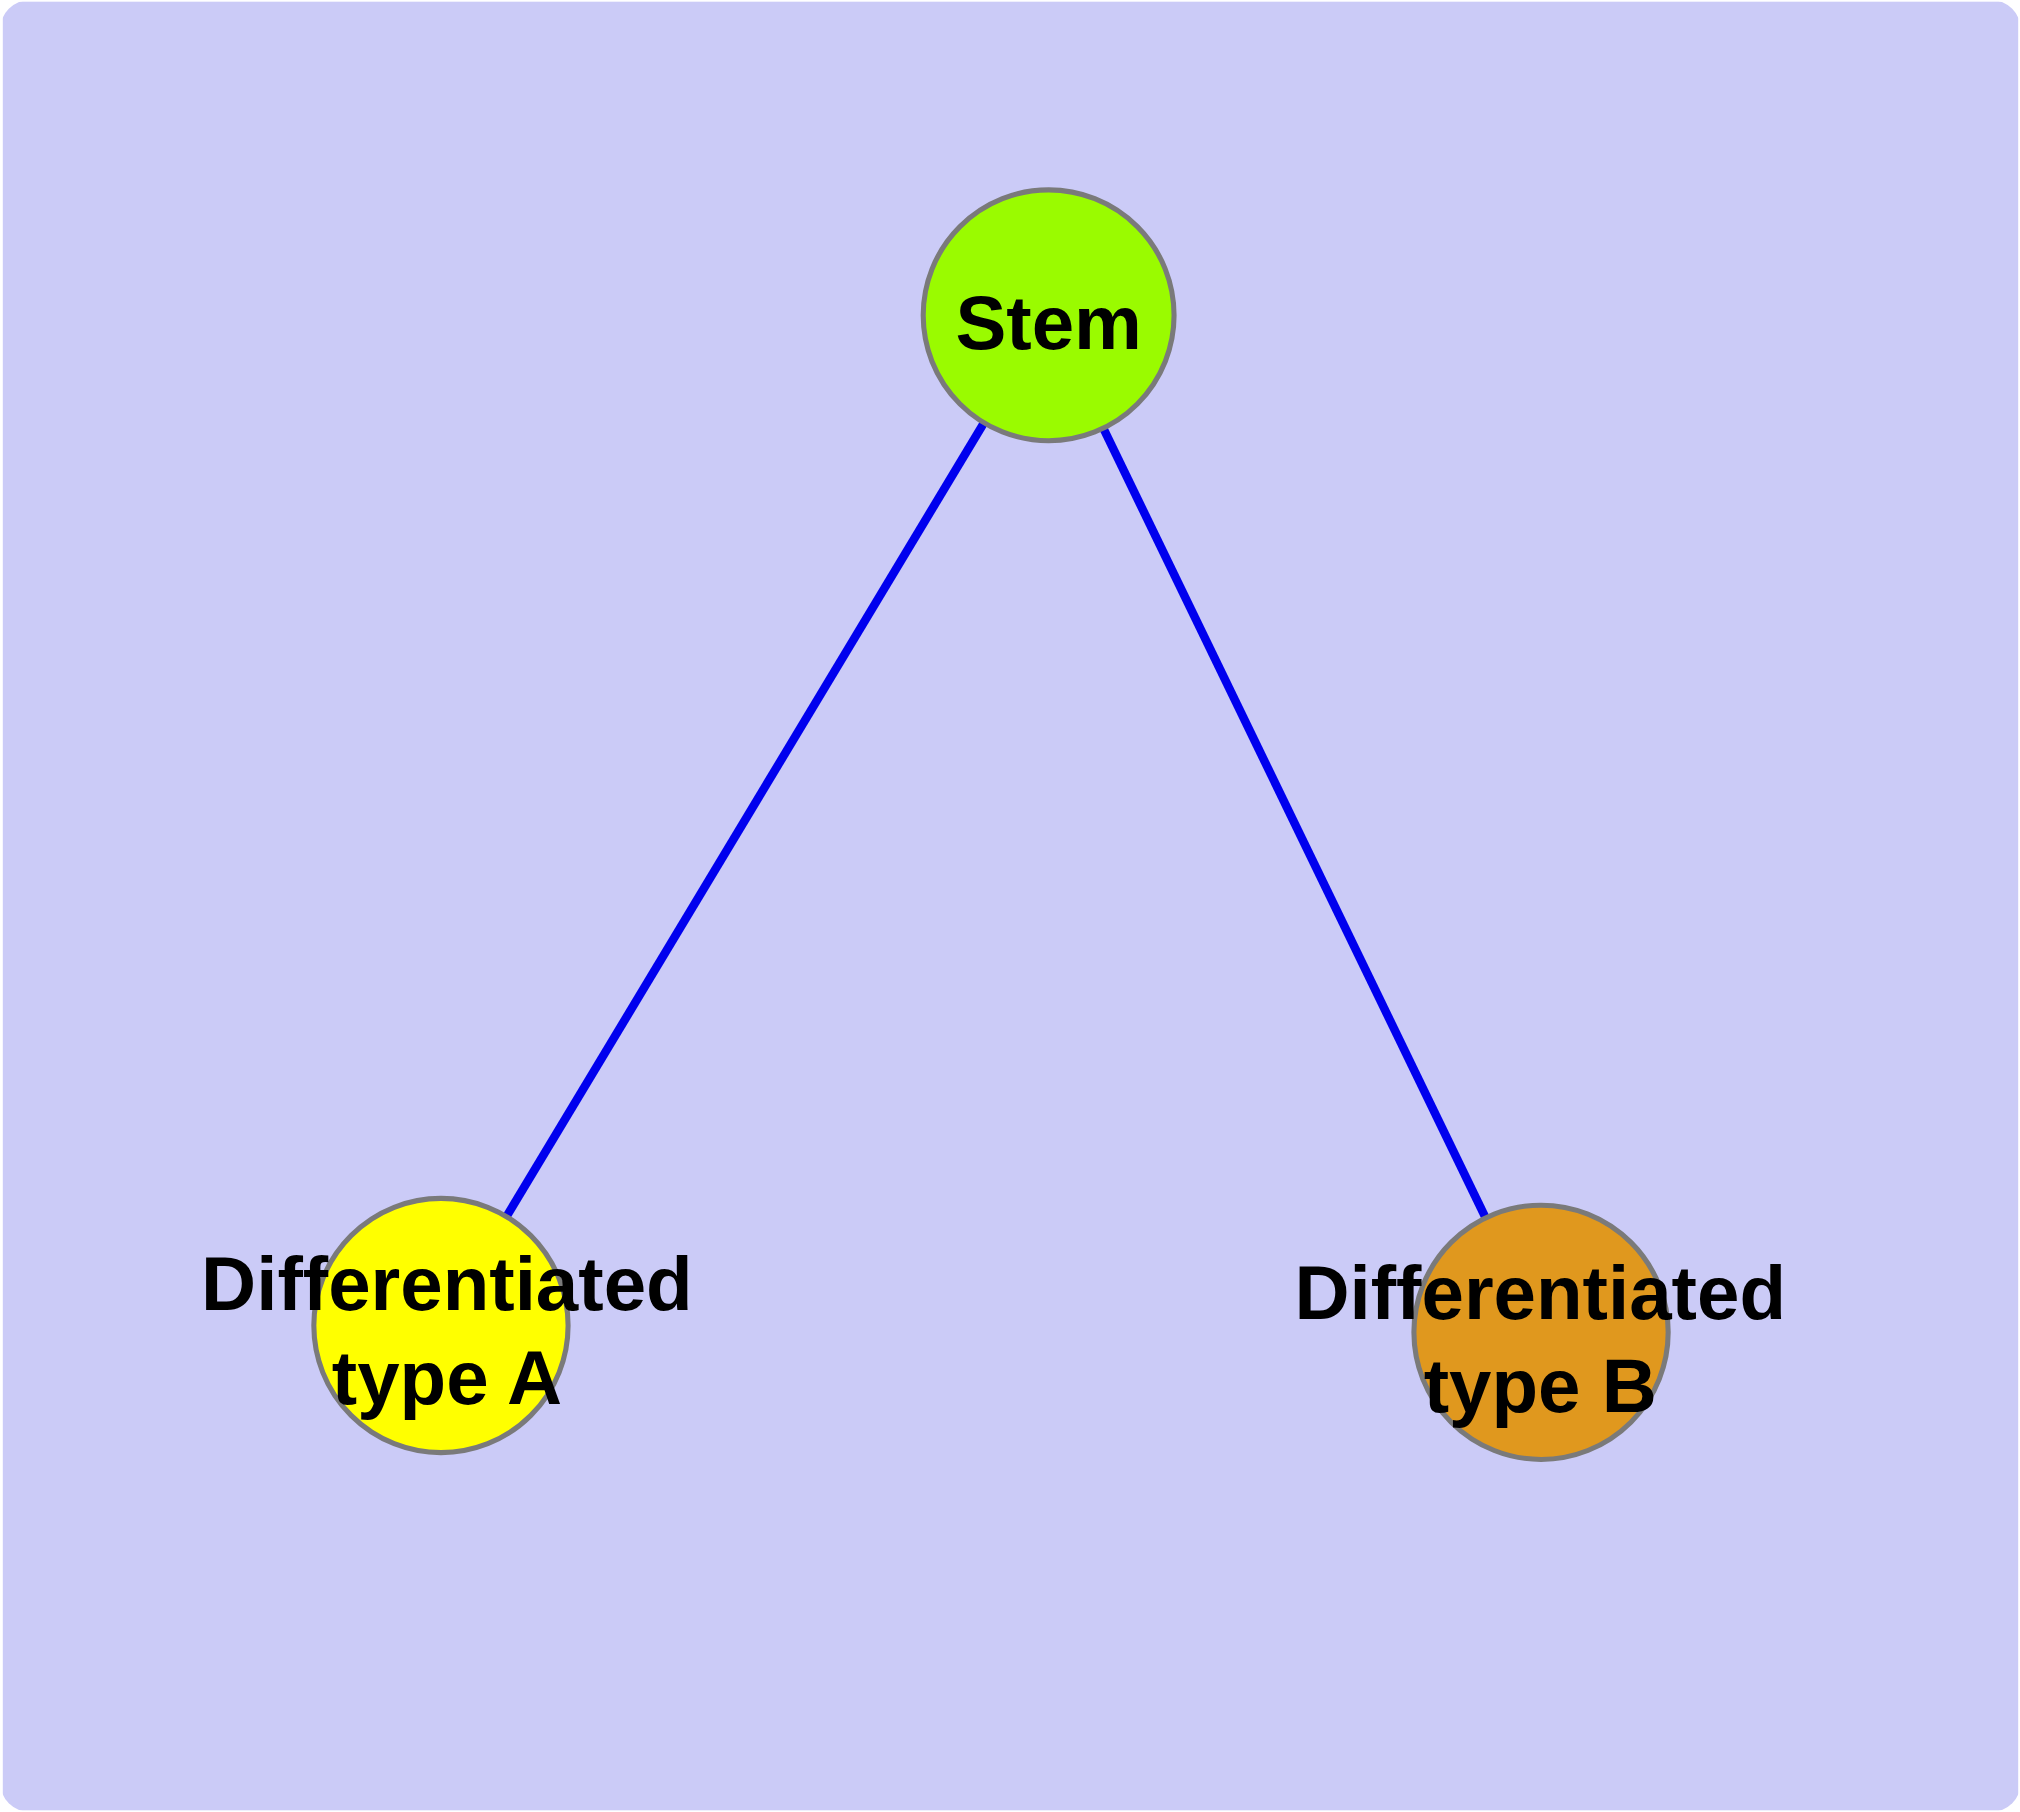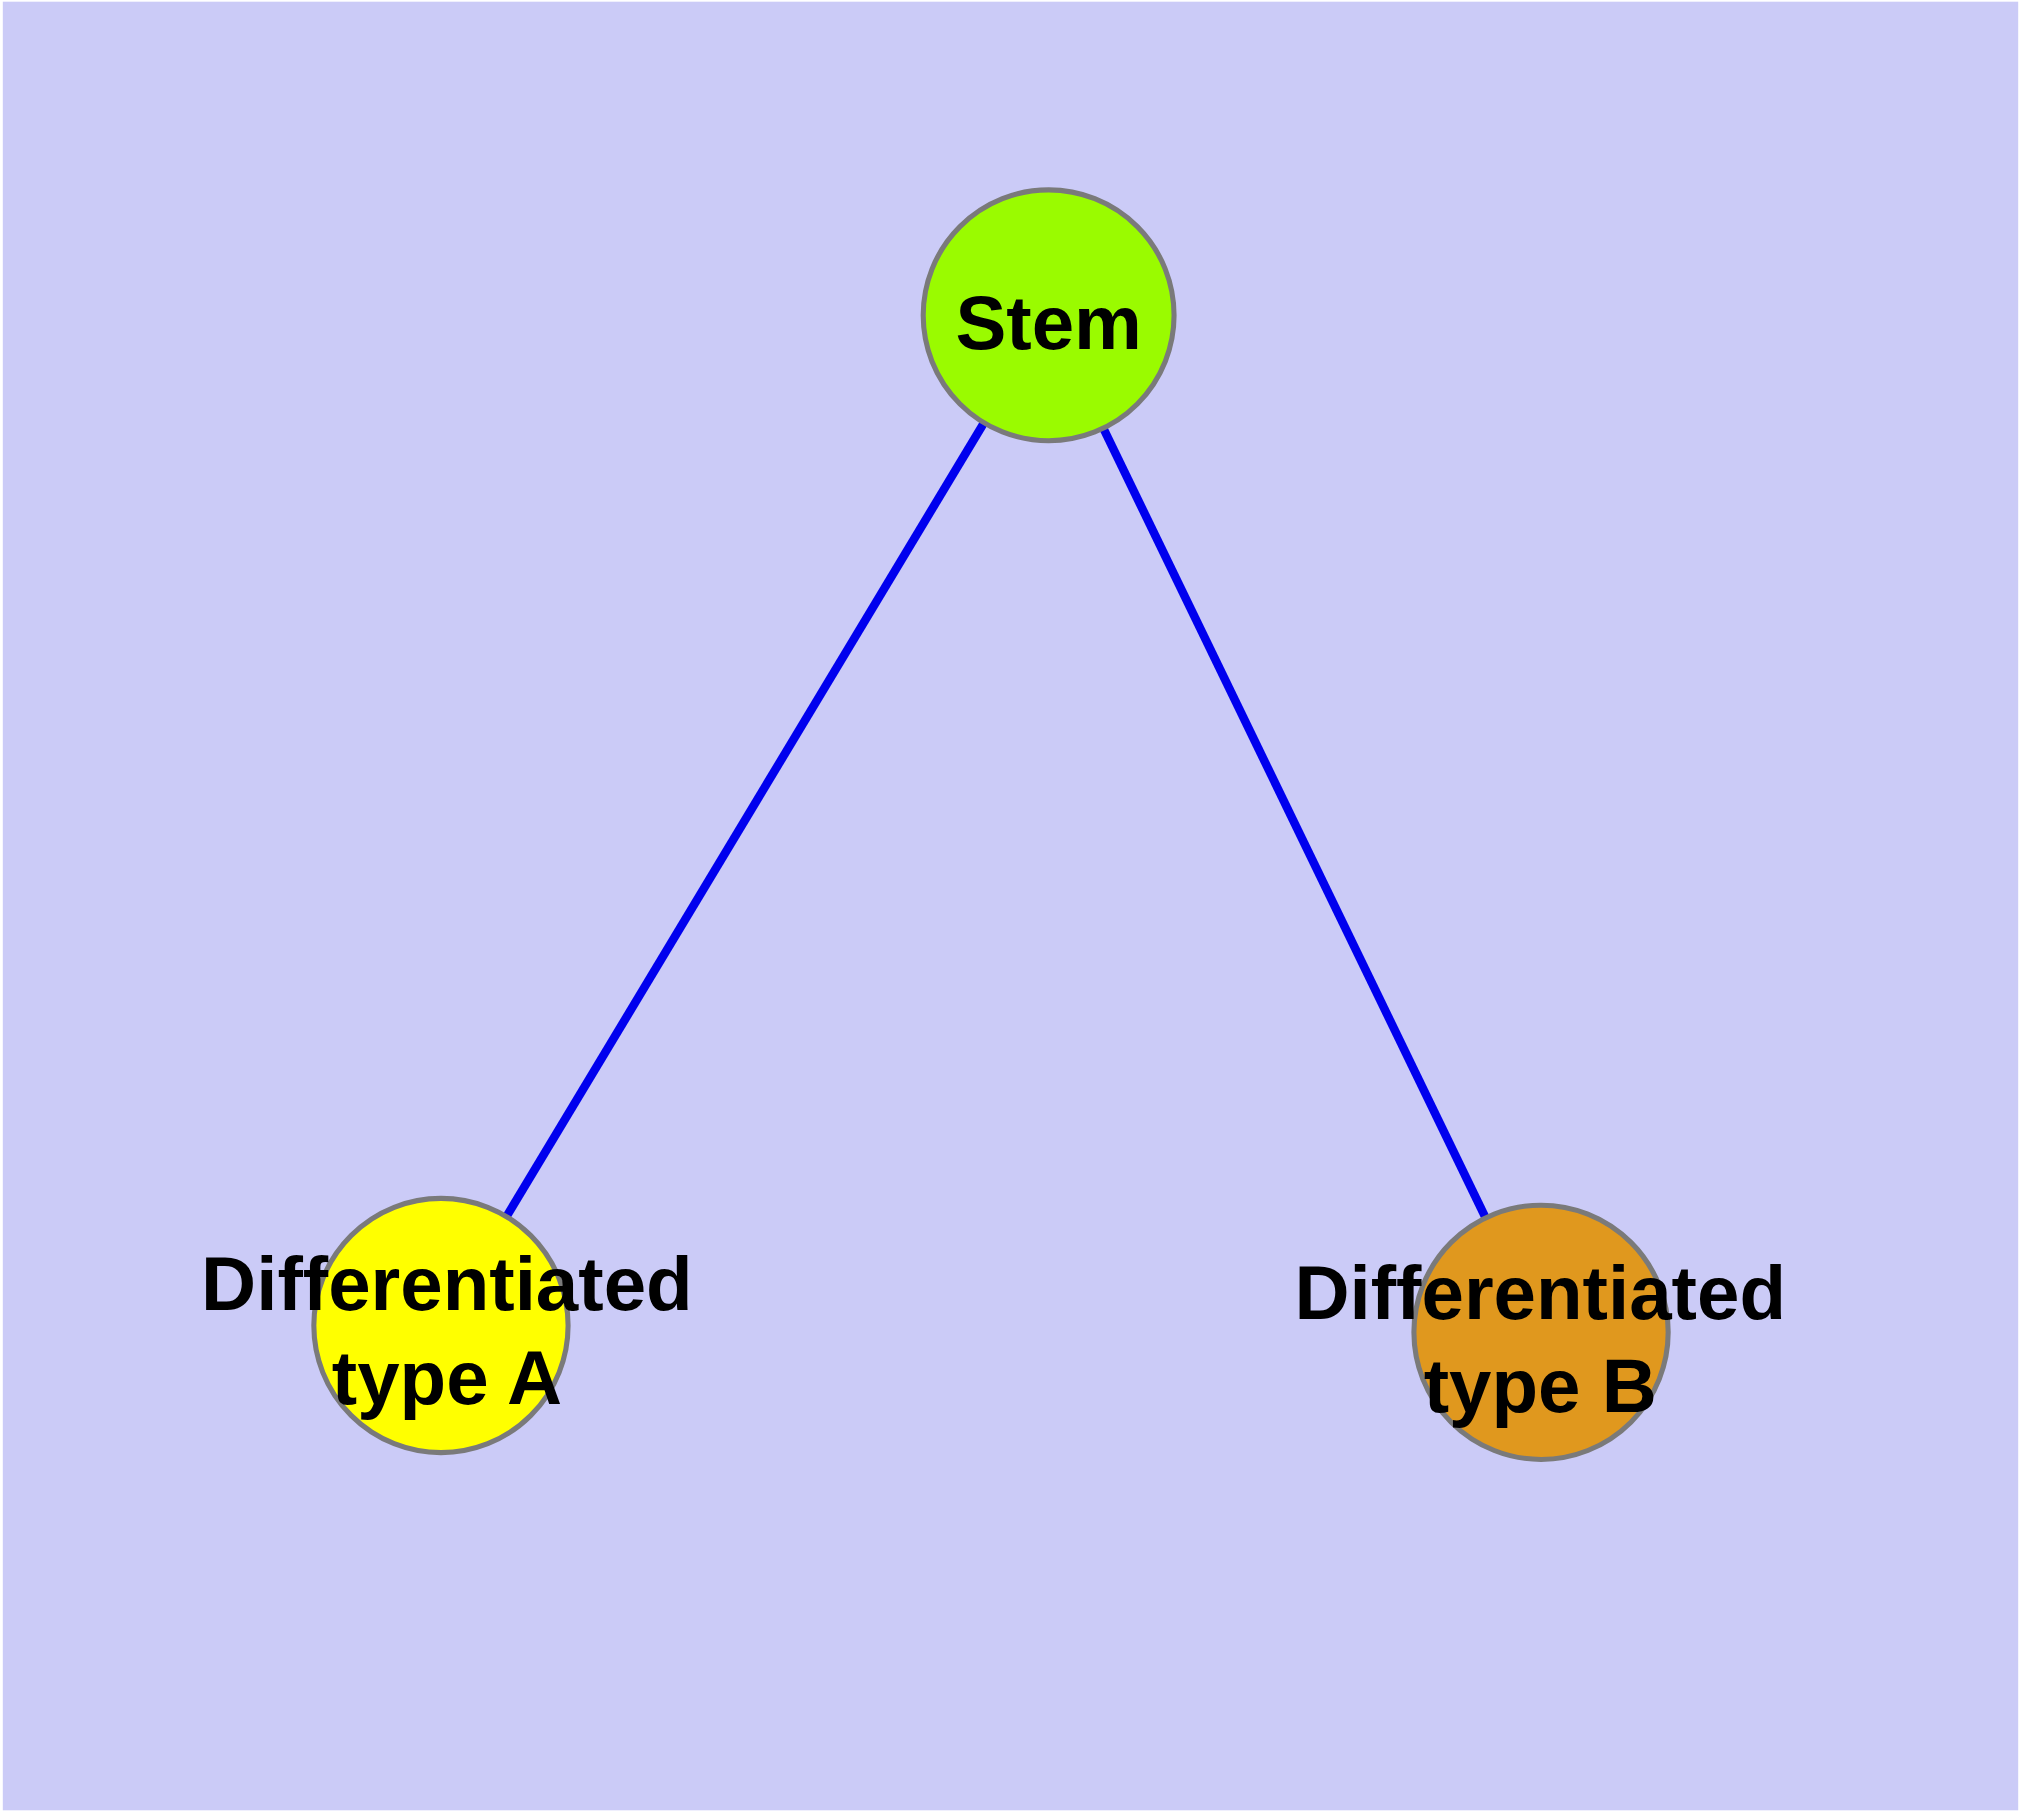--- a/index.html
+++ b/index.html
@@ -7,20 +7,21 @@
     padding: 0;
     background: #ffffff;
     font-family: "Liberation Sans", sans-serif;
   }
   .page {
     position: relative;
     width: 2021px;
     height: 1812px;
     background: #ffffff;
     overflow: hidden;
+    border-radius: 30px;
   }
   .diagram-svg {
     position: absolute;
     top: 0;
     left: 0;
     display: block;
   }
   .edge {
     stroke-width: 10px;
     stroke-linecap: butt;

